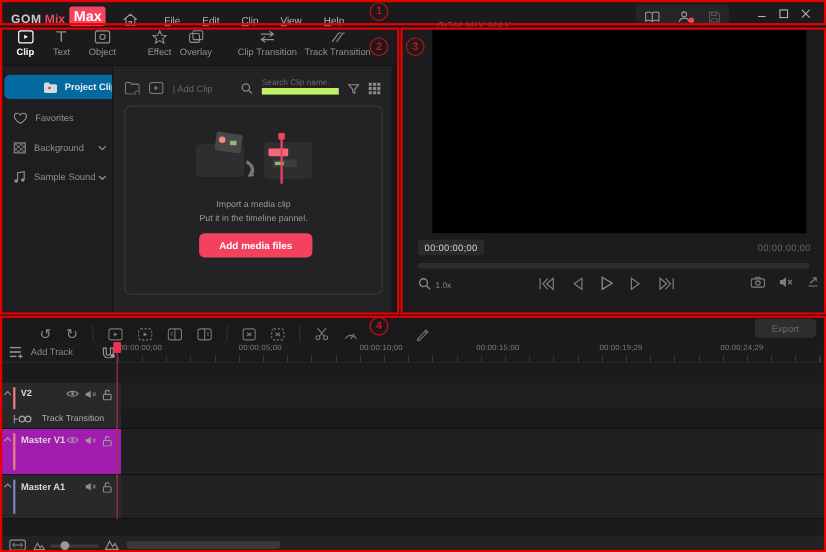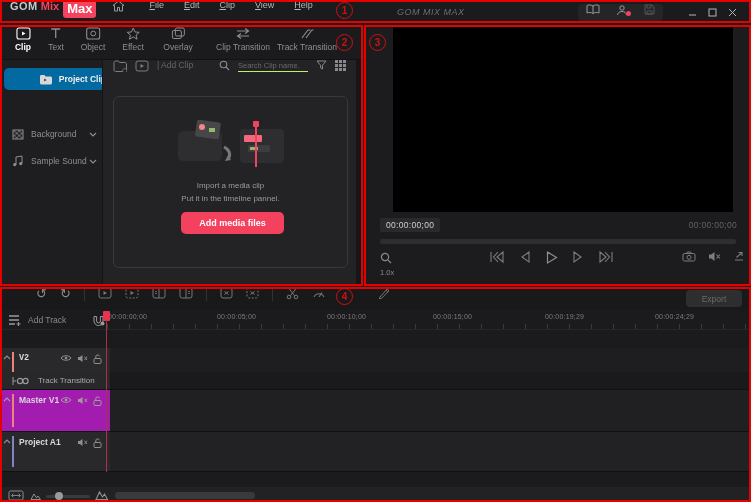--- a/index.html
+++ b/index.html
@@ -3,21 +3,21 @@
 <meta charset="utf-8">
 <style>
   * { margin:0; padding:0; box-sizing:border-box; }
   html,body { background:#0e0e10; }
   body { font-family:"Liberation Sans", sans-serif; }
   #app {
     position:relative; width:751px; height:502px; overflow:hidden;
     background:#161618; color:#b0b0b0; font-size:9px;
   }
   .abs { position:absolute; }
-  .row { display:flex; align-items:flex-start; }
+  .row { display:flex; align-items:flex-end; }
   svg { display:block; }
 
   
   #topbar { left:0; top:0; width:751px; height:24px; background:#1b1b1d; }
   .logo-gom { color:#c9c9c9; font-weight:bold; font-size:11px; letter-spacing:.5px; }
   .logo-mix { color:#f4435f; font-weight:bold; font-size:11px; margin-left:3px; }
   .logo-badge { background:#f4435f; color:#fff; font-weight:bold; font-size:13px;
     border-radius:3px; padding:1px 4px 2px; margin-left:4px; }
   .menu-item { color:#b5b5b5; font-size:9px; padding:0 10px; cursor:default; }
   .menu-item::first-letter { text-decoration:underline; }
@@ -39,21 +39,21 @@
   .side-item.sel { background:#0369a1; color:#f0f0f0; font-weight:bold;justify-content:flex-end; }
   .side-chev { position:absolute; right:9px; }
 
   #mediapanel { left:102px; top:60px; width:254px; height:226px; background:#232325; border-left:1px solid #141416; }
   #import-box { position:absolute; left:10px; top:36px; width:235px; height:172px;
     border:1px solid #38383a; border-radius:6px; }
   .imp-text { position:absolute; width:100%; text-align:center; color:#9a9a9a; font-size:8px; }
   #add-media-btn { position:absolute; left:67px; top:115px; width:103px; height:22px;
     background:#f4415e; border:none; border-radius:5px; color:#fff; font-weight:bold; font-size:9px;
     font-family:"Liberation Sans",sans-serif; }
-  #clip-search { background:transparent; border:none; border-bottom:1px solid #bef264; width:70px;
+  #clip-search { background:transparent; border:none; border-bottom:6px solid #bef264; width:70px;
     color:#8a8a8a; font-size:7.5px; font-family:"Liberation Sans",sans-serif; padding:1px 0; }
   #clip-search::placeholder { color:#6a6a6c; }
 
   
   #preview { left:364px; top:24px; width:387px; height:262px; background:#1c1c1e; }
   #video { position:absolute; left:29px; top:3px; width:340px; height:185px; background:#000; }
   #tc-box { position:absolute; left:16px; top:194px; background:#2a2a2c; border-radius:2px;
     color:#cfcfcf; font-size:8.5px; padding:2px 6px; letter-spacing:.3px; }
   #tc-total { position:absolute; right:14px; top:196px; color:#636365; font-size:8.5px; letter-spacing:.3px; }
   #seekbar { position:absolute; left:16px; top:215px; width:356px; height:5px; background:#2e2e30; border-radius:2px; }
@@ -102,21 +102,21 @@
           <path d="M6.5 1L1 5.5h1.5V11h3V7.5h2V11h3V5.5H12z" fill="none" stroke="#9a9a9a" stroke-width="1"></path>
         </svg>
     </span>
     <div class="row" style="margin-left:14px;">
       <span class="menu-item">File</span>
       <span class="menu-item">Edit</span>
       <span class="menu-item">Clip</span>
       <span class="menu-item">View</span>
       <span class="menu-item">Help</span>
     </div>
-    <span id="win-title" class="abs" style="left:397px; top:7px;font-style:italic;">GOM MIX MAX</span>
+    <span id="win-title" class="abs" style="left:397px; top:18px;font-style:italic;">GOM MIX MAX</span>
     <div class="tb-icon-group row abs" style="left:578px; top:4px;">
       <span>
         <svg width="14" height="11" viewBox="0 0 14 11">
             <path d="M1 1.5C3 .5 5.5 1 7 2c1.5-1 4-1.5 6-.5V9c-2-1-4.5-.5-6 .5C5.5 8.5 3 8 1 9z M7 2v7.5" fill="none" stroke="#9a9a9a" stroke-width="1"></path>
           </svg>
       </span>
       <span style="position:relative;">
         <svg width="12" height="12" viewBox="0 0 12 12">
             <circle cx="6" cy="4" r="2.2" fill="none" stroke="#9a9a9a" stroke-width="1"></circle>
             <path d="M1.5 11c.5-2.5 2-3.5 4.5-3.5S10 8.5 10.5 11" fill="none" stroke="#9a9a9a" stroke-width="1"></path>
@@ -162,21 +162,21 @@
         </svg>
       <div class="tlabel">Text</div>
     </div>
     <div class="tab" style="left:93px;">
       <svg width="15" height="13" viewBox="0 0 15 13" style="margin:0 auto;">
           <rect x="1" y="1" width="13" height="11" rx="2" fill="none" stroke="#8f8f8f" stroke-width="1.1"></rect>
           <circle cx="7.5" cy="6.5" r="2.4" fill="none" stroke="#8f8f8f" stroke-width="1"></circle>
         </svg>
       <div class="tlabel">Object</div>
     </div>
-    <div class="tab" style="left:133px;text-align:center;">
+    <div class="tab" style="left:145px;text-align:center;">
       <svg width="14" height="13" viewBox="0 0 14 13" style="margin:0 auto;">
           <path d="M7 1l1.8 4 4.2.3-3.2 2.8 1 4.1L7 9.9 3.2 12.2l1-4.1L1 5.3 5.2 5z" fill="none" stroke="#8f8f8f" stroke-width="1"></path>
         </svg>
       <div class="tlabel">Effect</div>
     </div>
     <div class="tab" style="left:178px;">
       <svg width="14" height="13" viewBox="0 0 14 13" style="margin:0 auto;">
           <rect x="1" y="3.5" width="9" height="8" rx="1.5" fill="none" stroke="#8f8f8f" stroke-width="1"></rect>
           <rect x="4" y="1" width="9" height="8" rx="1.5" fill="none" stroke="#8f8f8f" stroke-width="1"></rect>
         </svg>
@@ -197,20 +197,26 @@
     <div class="tab-underline"></div>
   </div>
 
   <div id="sidebar" class="abs">
     <div class="side-item sel" style="top:8px;">
       <svg width="13" height="11" viewBox="0 0 13 11">
           <path d="M1 2.5c0-.8.6-1.5 1.4-1.5h3l1.2 1.5h4.9c.8 0 1.5.7 1.5 1.5v5c0 .8-.7 1.5-1.5 1.5H2.5C1.7 10.5 1 9.8 1 9z" fill="#d8d8d8"></path>
           <path d="M5.2 4.6l2.4 1.4-2.4 1.4z" fill="#3c3c3e"></path>
         </svg>
       <span>Project Clip</span>
+    </div>
+    <div class="side-item" style="top:36px;">
+      <svg width="13" height="11" viewBox="0 0 13 11">
+          <path d="M6.5 10S1 6.8 1 3.6C1 1.9 2.3 1 3.7 1c1.2 0 2.2.6 2.8 1.6C7.1 1.6 8.1 1 9.3 1 10.7 1 12 1.9 12 3.6 12 6.8 6.5 10 6.5 10z" fill="none" stroke="#909092" stroke-width="1"></path>
+        </svg>
+      <span>Favorites</span>
     </div>
     <div class="side-item" style="top:63px;">
       <svg width="12" height="11" viewBox="0 0 12 11">
           <rect x="1" y="1" width="10" height="9" fill="none" stroke="#909092" stroke-width="1"></rect>
           <path d="M1 1h2.5v2.25H1z M6 1h2.5v2.25H6z M3.5 3.25H6V5.5H3.5z M8.5 3.25H11V5.5H8.5z M1 5.5h2.5v2.25H1z M6 5.5h2.5v2.25H6z M3.5 7.75H6V10H3.5z M8.5 7.75H11V10H8.5z" fill="#6a6a6c"></path>
         </svg>
       <span>Background</span>
       <span class="side-chev">
           <svg width="8" height="5" viewBox="0 0 8 5">
             <path d="M1 1l3 3 3-3" fill="none" stroke="#909092" stroke-width="1.1"></path>
@@ -296,21 +302,21 @@
       <button id="add-media-btn">Add media files</button>
     </div>
   </div>
 
   <div id="preview" class="abs">
     <div id="video"></div>
     <span id="tc-box">00:00:00;00</span>
     <span id="tc-total">00:00:00;00</span>
     <div id="seekbar"></div>
 
-    <div class="row abs" style="left:16px; top:228px; gap:4px;flex-direction:column;">
+    <div class="row abs" style="left:16px; top:228px; gap:4px;">
       <svg width="12" height="12" viewBox="0 0 12 12">
           <circle cx="5" cy="5" r="3.6" fill="none" stroke="#8a8a8c" stroke-width="1.2"></circle>
           <path d="M7.8 7.8L11 11" stroke="#8a8a8c" stroke-width="1.2"></path>
         </svg>
       <span style="color:#8a8a8c; font-size:7.5px;">1.0x</span>
     </div>
 
     <div class="row abs" style="left:125px; top:226px; gap:14px;">
       <span class="ctrl-icon">
           <svg width="16" height="14" viewBox="0 0 16 14">
@@ -539,21 +545,21 @@
     </div>
 
     <div class="track-row" style="top:145px; height:40px;">
       <div class="track-head" style="background:#29292b;">
         <span class="thicon" style="left:3px; top:7px;">
             <svg width="8" height="5" viewBox="0 0 8 5">
               <path d="M1 4l3-3 3 3" fill="none" stroke="#8f8f8f" stroke-width="1.1"></path>
             </svg>
           </span>
         <span class="tstripe" style="background:#8183c4;"></span>
-        <span class="tname">Project A1</span>
+        <span class="tname">Master A1</span>
         <span class="thicon" style="left:77px;">
             <svg width="11" height="9" viewBox="0 0 11 9">
               <path d="M1 3h1.8L5.5 1v7L2.8 6H1z" fill="#8f8f8f"></path>
               <path d="M7.5 2.7L10 6M10 2.7L7.5 6" stroke="#8f8f8f" stroke-width=".9"></path>
             </svg>
           </span>
         <span class="thicon" style="left:93px;">
             <svg width="9" height="10" viewBox="0 0 9 10">
               <rect x="1" y="4.5" width="7" height="5" rx="1" fill="none" stroke="#8f8f8f" stroke-width="1"></rect>
               <path d="M2.8 4.5V3a1.8 1.8 0 013.6-.6" fill="none" stroke="#8f8f8f" stroke-width="1"></path>

